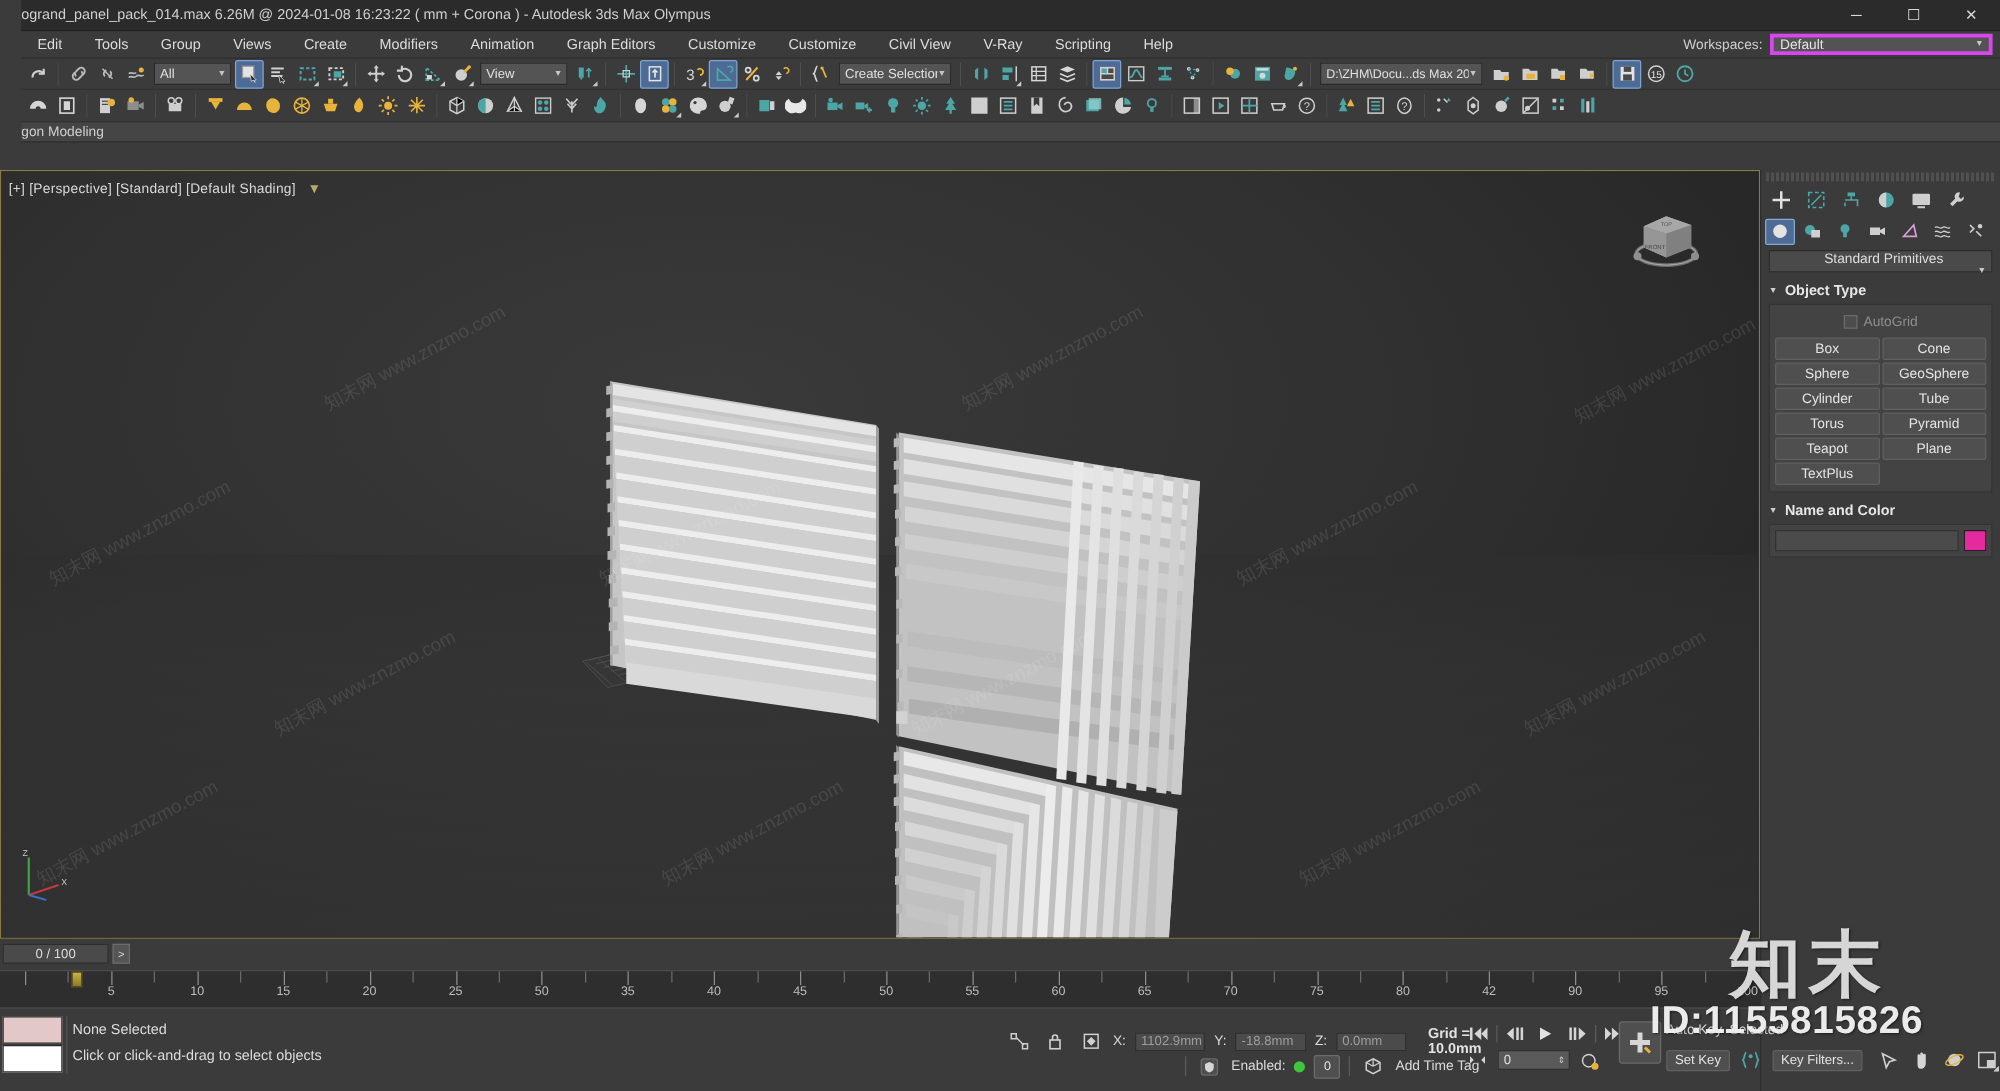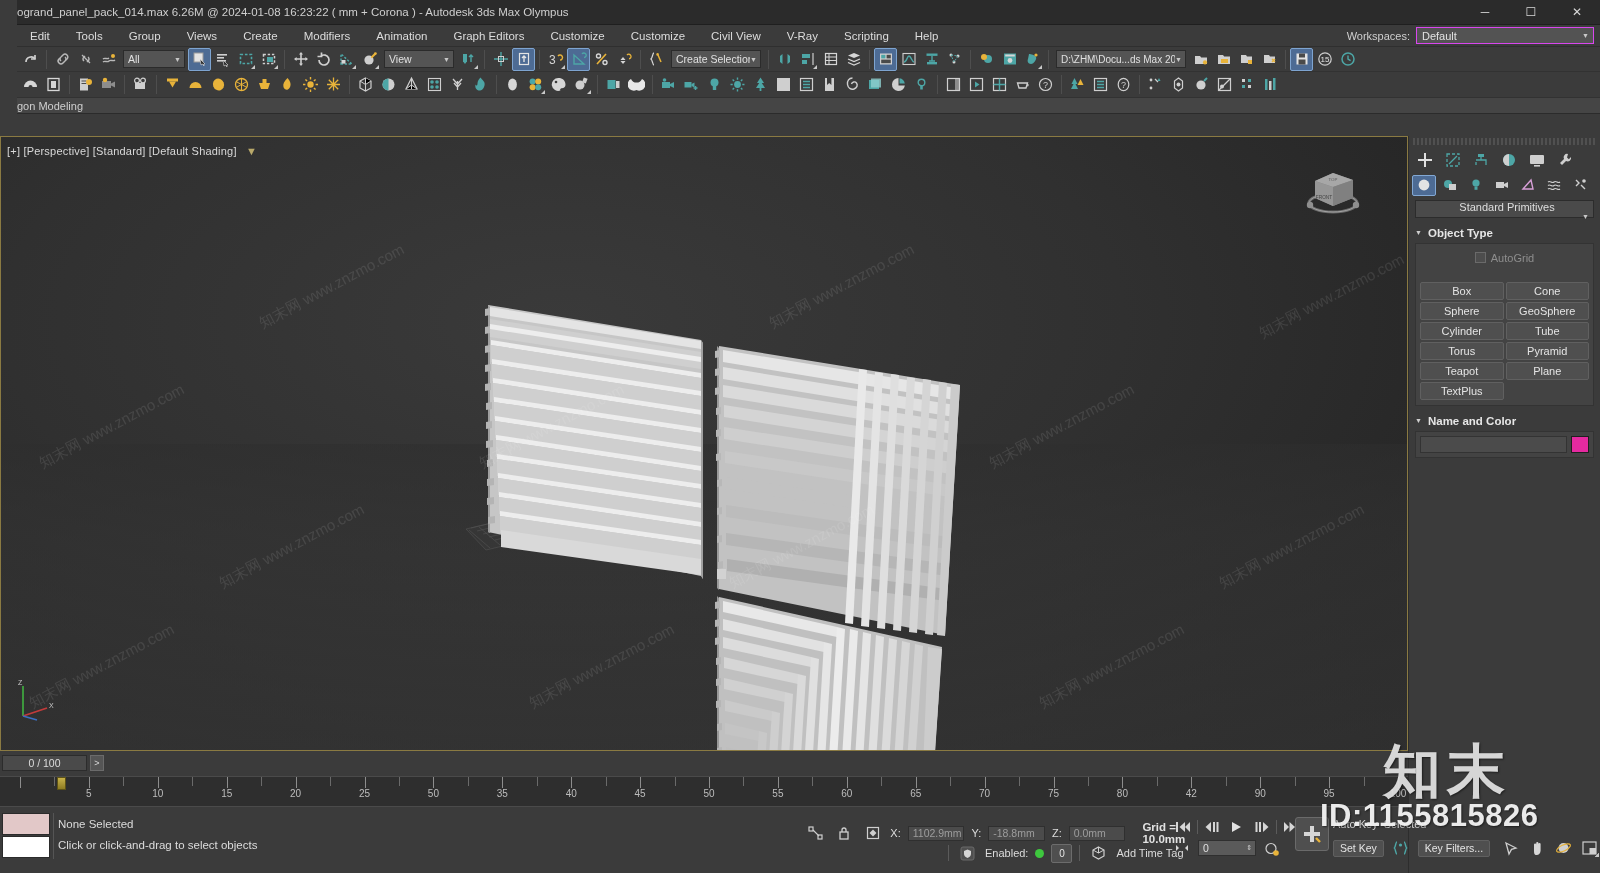--- a/index.html
+++ b/index.html
@@ -18,21 +18,21 @@
   .title-text{font-size:11.5px;color:#cfcfcf;padding-left:0px;white-space:nowrap;}
   .win-btns{margin-left:auto;display:flex;height:25px;}
   .win-btn{width:46px;height:25px;display:flex;align-items:center;justify-content:center;
     color:#d8d8d8;font-size:12px;}
 
   
   .menubar{height:22px;background:#3b3b3b;display:flex;align-items:center;
     border-bottom:1px solid #2f2f2f;position:relative;}
   .menu-item{padding:0 13px;height:22px;line-height:22px;font-size:11.5px;color:#dcdcdc;cursor:default;}
   .ws-label{margin-left:auto;font-size:11px;color:#cfcfcf;padding-right:6px;}
-  .ws-combo{width:178px;height:17px;background:#535353;border:1px solid #d946ef;
+  .ws-combo{width:178px;height:17px;background:#535353;border:3px solid #d946ef;
     display:flex;align-items:center;padding-left:5px;font-size:11px;color:#e2e2e2;margin-right:6px;}
   .ws-combo .cv{margin-left:auto;margin-right:4px;font-size:7px;color:#c9c9c9;}
 
   
   .toolbar{height:25px;background:#3b3b3b;display:flex;align-items:center;gap:0px;
     border-bottom:1px solid #323232;padding-left:2px;}
   .tb2{height:26px;}
   .tbtn{width:23px;height:23px;display:flex;align-items:center;justify-content:center;
     border:1px solid transparent;border-radius:2px;position:relative;flex:0 0 auto;}
   .tbtn.active{background:#4d6b94;border:1px solid #7ea4d0;}
@@ -93,21 +93,21 @@
   .cp-sub{width:24px;height:21px;display:flex;align-items:center;justify-content:center;border-radius:2px;}
   .cp-sub.sel{background:#4d6b94;border:1px solid #82a8d4;}
   .cp-combo{margin:3px 6px 0 6px;height:18px;background:#4a4a4a;border:1px solid #2c2c2c;
     display:flex;align-items:center;padding-left:5px;font-size:11px;color:#dedede;flex-direction:column;}
   .cp-combo .cv{margin-left:auto;margin-right:4px;font-size:7px;color:#c7c7c7;}
   .rollout{margin:7px 6px 0 6px;}
   .ro-head{display:flex;align-items:center;font-size:11.5px;font-weight:bold;color:#e6e6e6;
     height:15px;gap:6px;}
   .ro-arrow{font-size:7px;color:#cfcfcf;}
   .ro-body{background:#434343;border:1px solid #333;margin-top:3px;padding:5px 4px;}
-  .autogrid{display:flex;align-items:center;justify-content:center;gap:5px;height:17px;margin-bottom:16px;}
+  .autogrid{display:flex;align-items:center;justify-content:center;gap:5px;height:17px;margin-bottom:4px;}
   .chk{width:11px;height:11px;background:#4d4d4d;border:1px solid #6a6a6a;}
   .autogrid span{font-size:11px;color:#8e8e8e;}
   .btngrid{display:grid;grid-template-columns:1fr 1fr;gap:2px;}
   .pbtn{height:18px;background:#4f4f4f;border:1px solid #606060;border-radius:2px;
     display:flex;align-items:center;justify-content:center;font-size:11px;color:#e4e4e4;}
   .nc-row{display:flex;align-items:center;gap:4px;}
   .nc-field{flex:1;height:17px;background:#4b4b4b;border:1px solid #333;}
   .nc-swatch{width:18px;height:17px;background:#e52aa0;border:1px solid #202020;}
 
   

